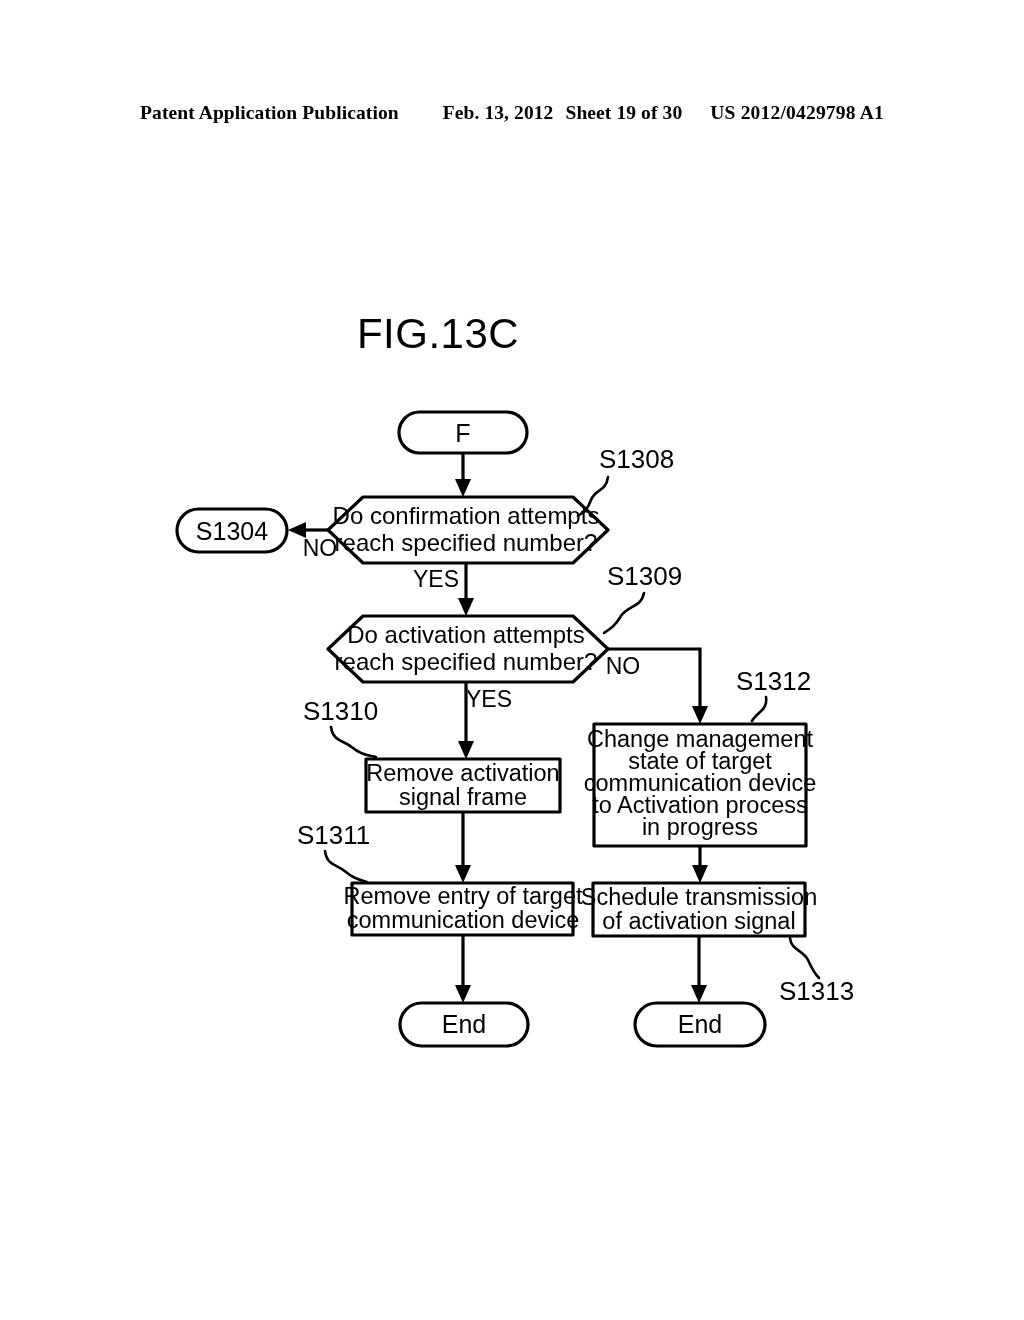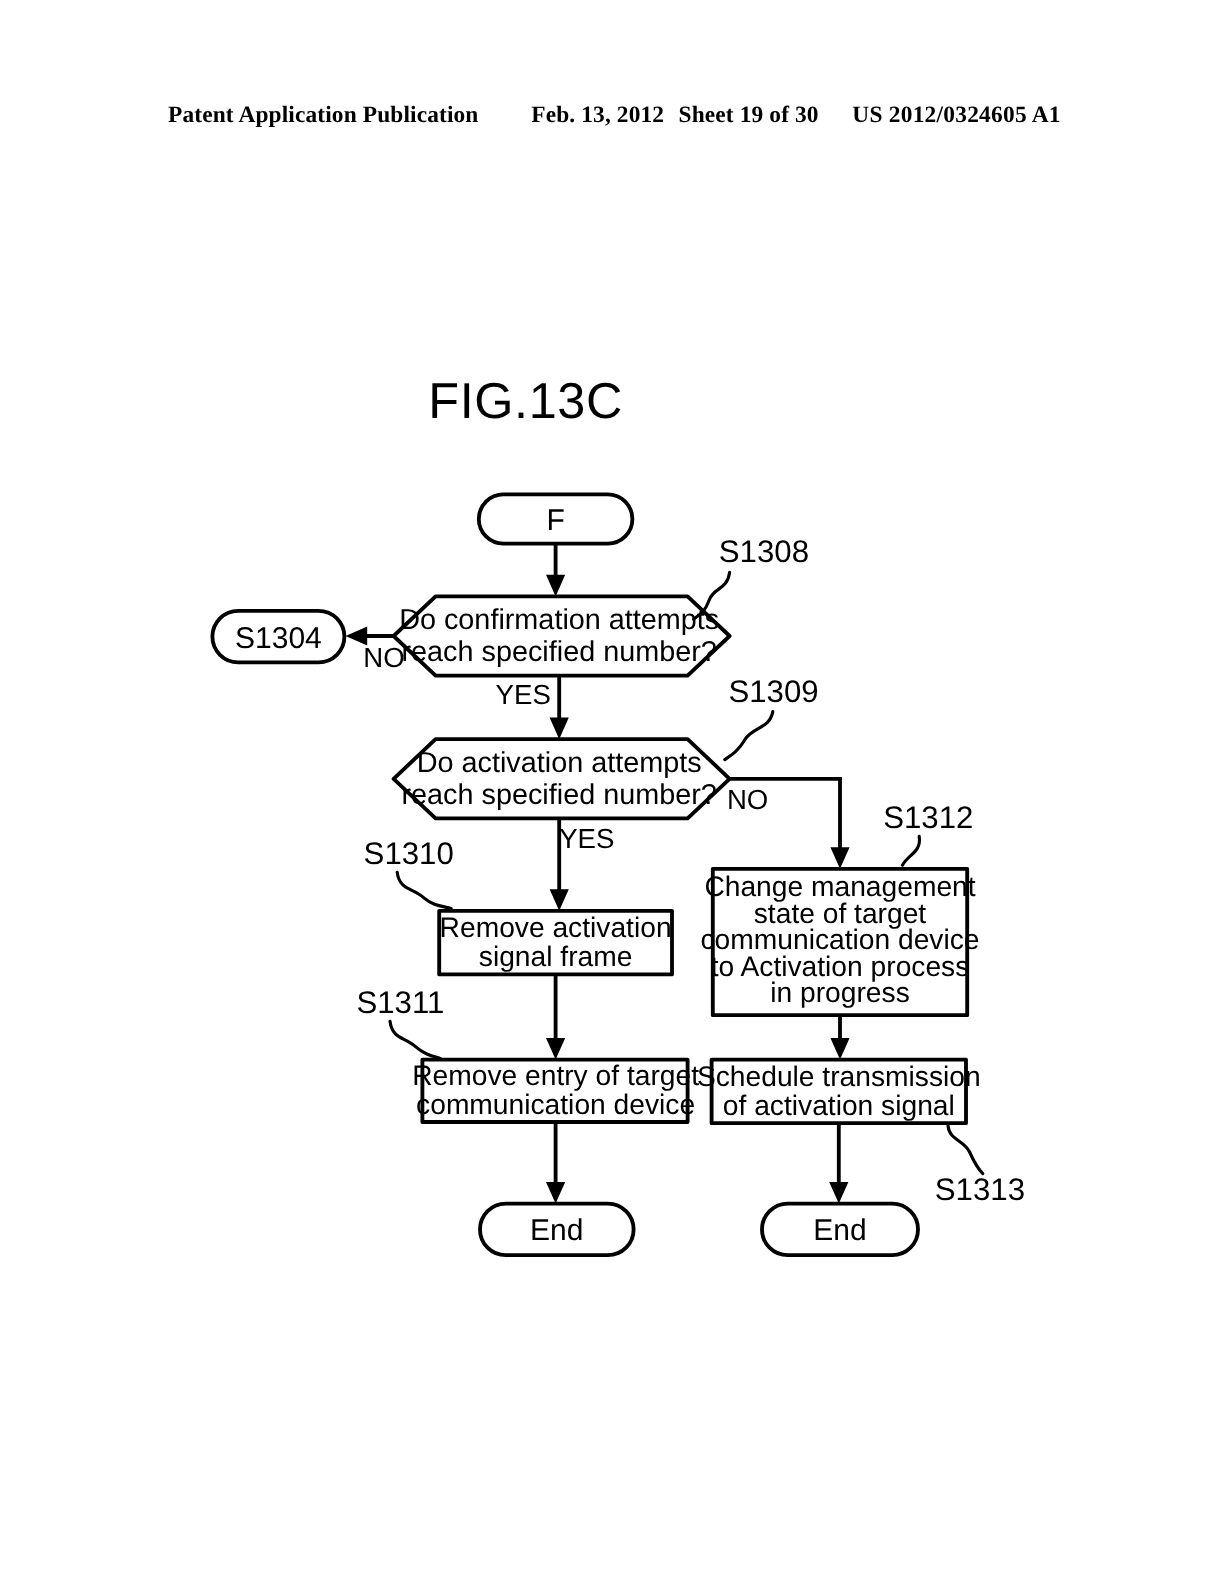--- a/index.html
+++ b/index.html
@@ -16,21 +16,21 @@
     overflow: hidden;
   }
   .page {
     position: absolute;
     inset: 0;
     background: #ffffff;
   }
   
   .pub-header {
     position: absolute;
-    top: 86px;
+    top: 102px;
     left: 0;
     width: 1024px;
     display: flex;
     justify-content: center;
     align-items: baseline;
     font-family: "Liberation Serif", serif;
     font-weight: bold;
     font-size: 19.5px;
     letter-spacing: 0.1px;
     white-space: nowrap;
@@ -112,21 +112,21 @@
 </style>
 </head>
 <body>
 
 <div class="page">
 
   <div class="pub-header">
     <span class="h-left">Patent Application Publication</span>
     <span class="h-date">Feb. 13, 2012</span>
     <span class="h-sheet">Sheet 19 of 30</span>
-    <span class="h-num">US 2012/0324605 A1</span>
+    <span class="h-num">US 2012/0429798 A1</span>
   </div>
 
   <div class="fig-title">FIG.13C</div>
 
   <div class="flow-wrap">
     <svg class="flow" viewBox="0 0 1024 1320" xmlns="http://www.w3.org/2000/svg">
 
       <g>
         <rect class="shape" x="399" y="412" width="128" height="41" rx="20.5" ry="20.5"></rect>
         <text class="t-node" x="463" y="442">F</text>

